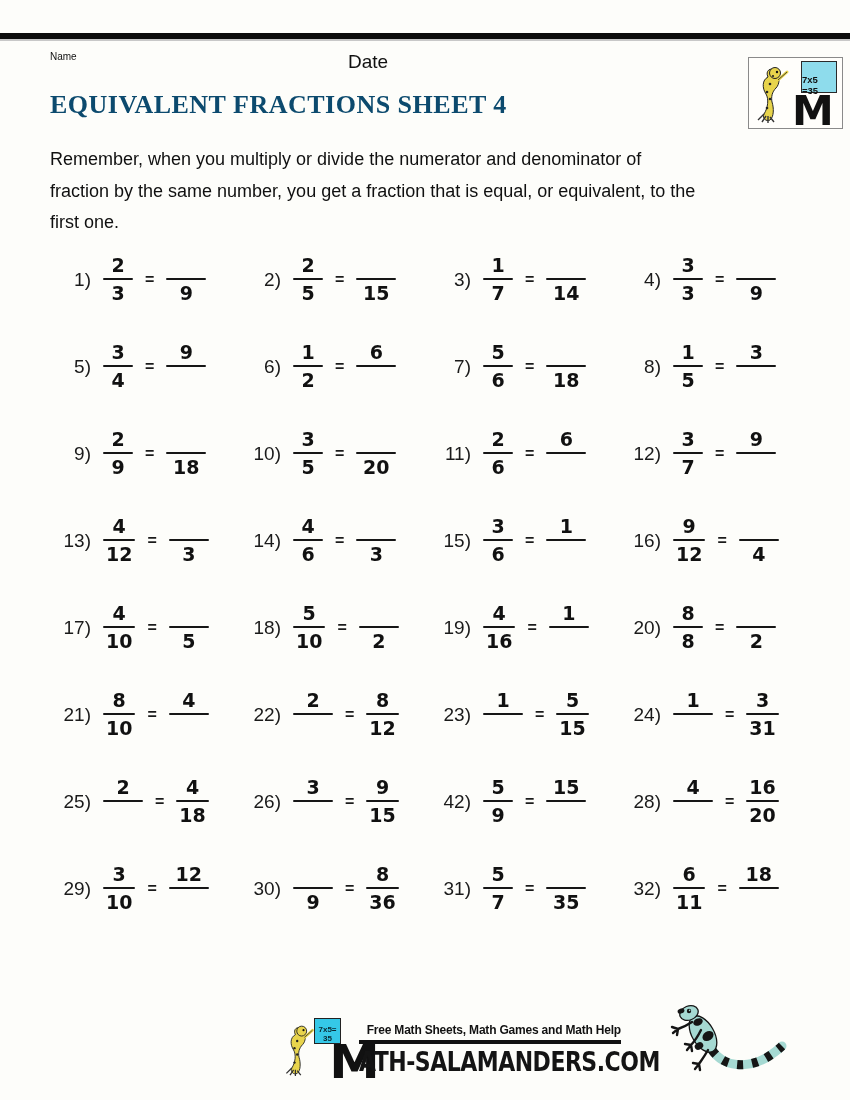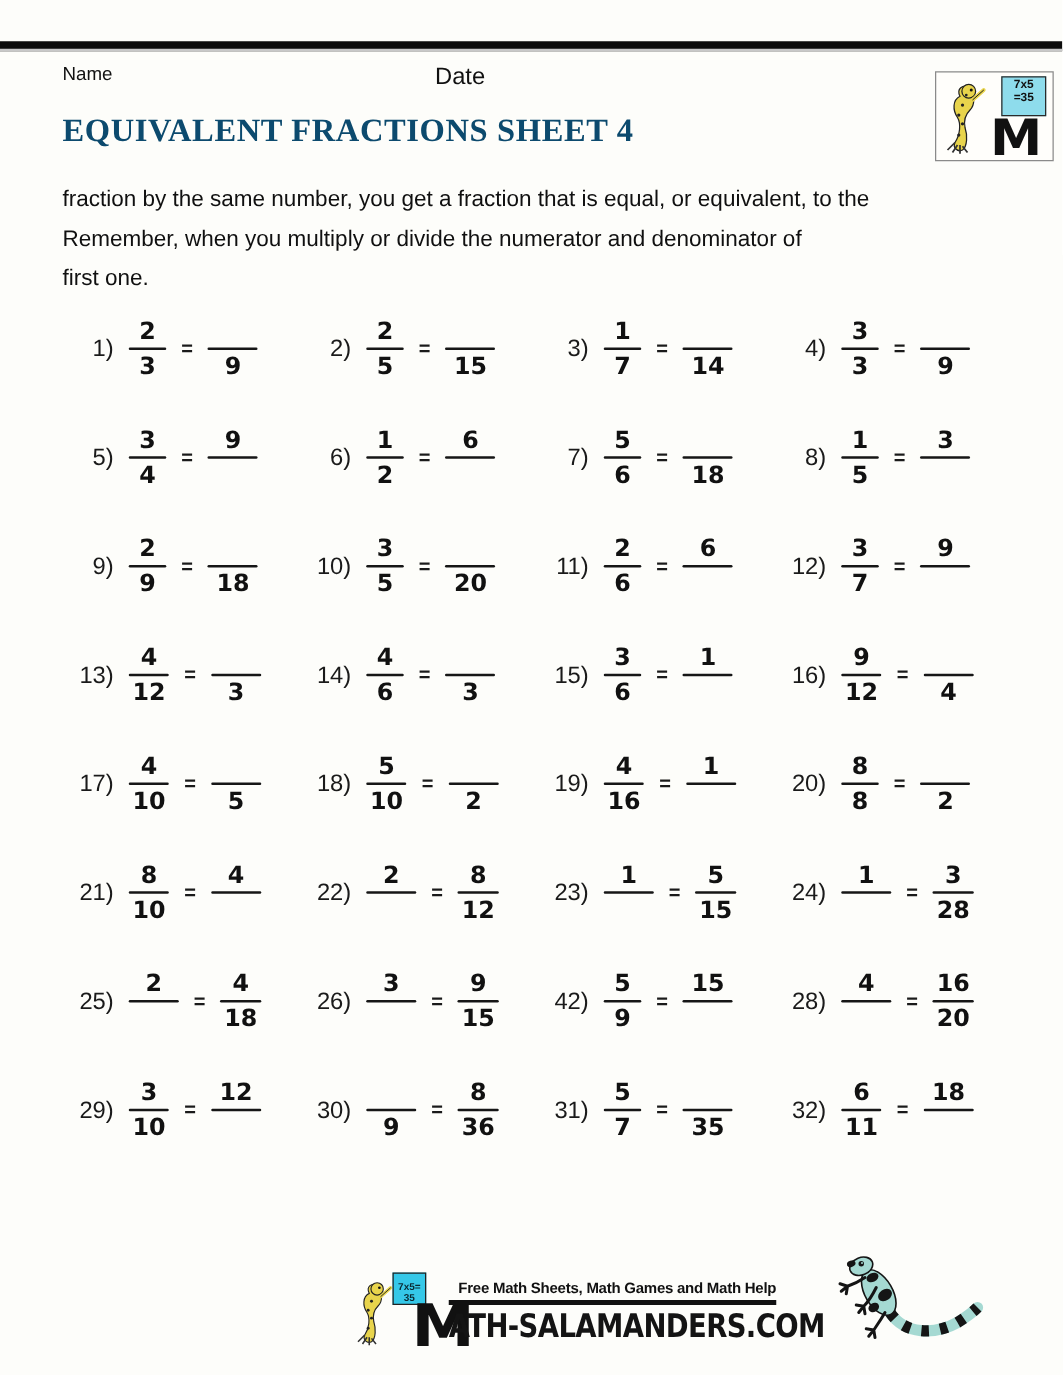--- a/index.html
+++ b/index.html
@@ -3,27 +3,27 @@
 <meta charset="utf-8">
 <style>
   html,body{margin:0;padding:0;background:#ffffff;}
   .page{
     position:relative;width:850px;height:1100px;background:#fdfdfa;
     font-family:"Liberation Sans",sans-serif;color:#111;overflow:hidden;
   }
   
   .top-bar{position:absolute;top:33px;left:0;width:850px;height:6px;background:#0c0c0c;border-bottom:2px solid #c8c8c8;}
   
-  .name-label{position:absolute;top:51px;left:50px;font-size:15px;}
+  .name-label{position:absolute;top:51px;left:50px;font-size:10px;}
   .date-label{position:absolute;top:51px;left:348px;font-size:19px;}
   .page-title{position:absolute;top:90px;left:50px;font-family:"Liberation Serif",serif;font-weight:bold;font-size:26px;letter-spacing:.5px;color:#0c4a6e;}
   .instructions{position:absolute;top:144px;left:50px;width:760px;font-size:18px;line-height:31.5px;color:#101010;}
   
   .logo-box{position:absolute;top:57px;right:7px;width:93px;height:70px;border:1px solid #8a8a8a;background:#fffefb;}
-  .logo-box .sign{position:absolute;top:3px;right:5px;width:36px;height:32px;background:#8edcec;border:1px solid #2a2a2a;font-size:9.5px;font-weight:bold;line-height:11px;padding-top:0;box-sizing:border-box;text-align:center;}
+  .logo-box .sign{position:absolute;top:3px;right:5px;width:36px;height:32px;background:#8edcec;border:1px solid #2a2a2a;font-size:9.5px;font-weight:bold;line-height:11px;padding-top:12px;box-sizing:border-box;}
   .logo-box .big-m{position:absolute;right:9px;bottom:0;font-family:"DejaVu Sans",sans-serif;font-weight:900;font-size:40px;line-height:.82;transform:scaleX(1.05);}
   .sal-svg{position:absolute;left:3px;top:6px;}
   
   .problems{position:absolute;top:236px;left:55px;width:760px;display:grid;grid-template-columns:repeat(4,190px);grid-auto-rows:87px;align-items:center;}
   .problem{display:flex;align-items:center;gap:12px;}
   .p-label{min-width:36px;text-align:right;font-size:19px;color:#1a1a1a;}
   .frac{display:inline-flex;flex-direction:column;align-items:center;font-family:"DejaVu Sans",sans-serif;font-weight:bold;font-size:19px;line-height:1;}
   .frac .num,.frac .den{min-height:21px;min-width:12px;display:flex;align-items:center;justify-content:center;padding:0 3px;}
   .frac .num{align-items:flex-end;padding-bottom:3px;}
   .frac .den{align-items:flex-start;padding-top:4px;}
@@ -67,22 +67,22 @@
     <div class="sign">
       <div>7x5</div>
       <div>=35</div>
     </div>
     <div class="big-m">M</div>
   </div>
 
   <div class="page-title">EQUIVALENT FRACTIONS SHEET 4</div>
 
   <div class="instructions">
+    <div>Remember, when you multiply or divide the numerator and denominator of</div>
     <div>fraction by the same number, you get a fraction that is equal, or equivalent, to the</div>
-    <div>Remember, when you multiply or divide the numerator and denominator of</div>
     <div>first one.</div>
   </div>
 
   <div class="problems">
     <div class="problem">
       <span class="p-label">1)</span>
       <span class="frac frac-left">
         <span class="num">2</span>
         <span class="bar"></span>
         <span class="den">3</span>
@@ -429,21 +429,21 @@
       <span class="p-label">24)</span>
       <span class="frac frac-left ans">
         <span class="num">1</span>
         <span class="bar"></span>
         <span class="den"></span>
       </span>
       <span class="eq">=</span>
       <span class="frac frac-right">
         <span class="num">3</span>
         <span class="bar"></span>
-        <span class="den">28</span>
+        <span class="den">31</span>
       </span>
     </div>
 
     <div class="problem">
       <span class="p-label">25)</span>
       <span class="frac frac-left ans">
         <span class="num">2</span>
         <span class="bar"></span>
         <span class="den"></span>
       </span>

